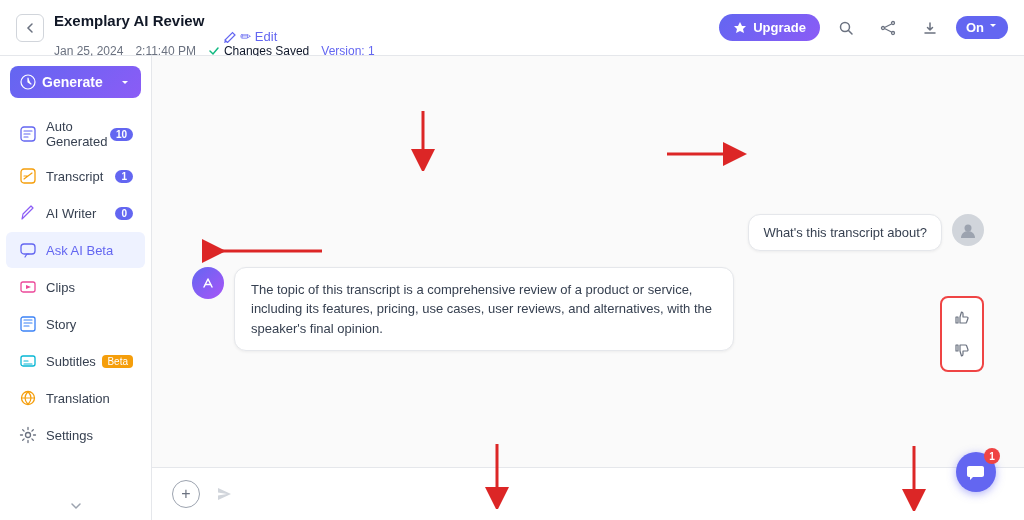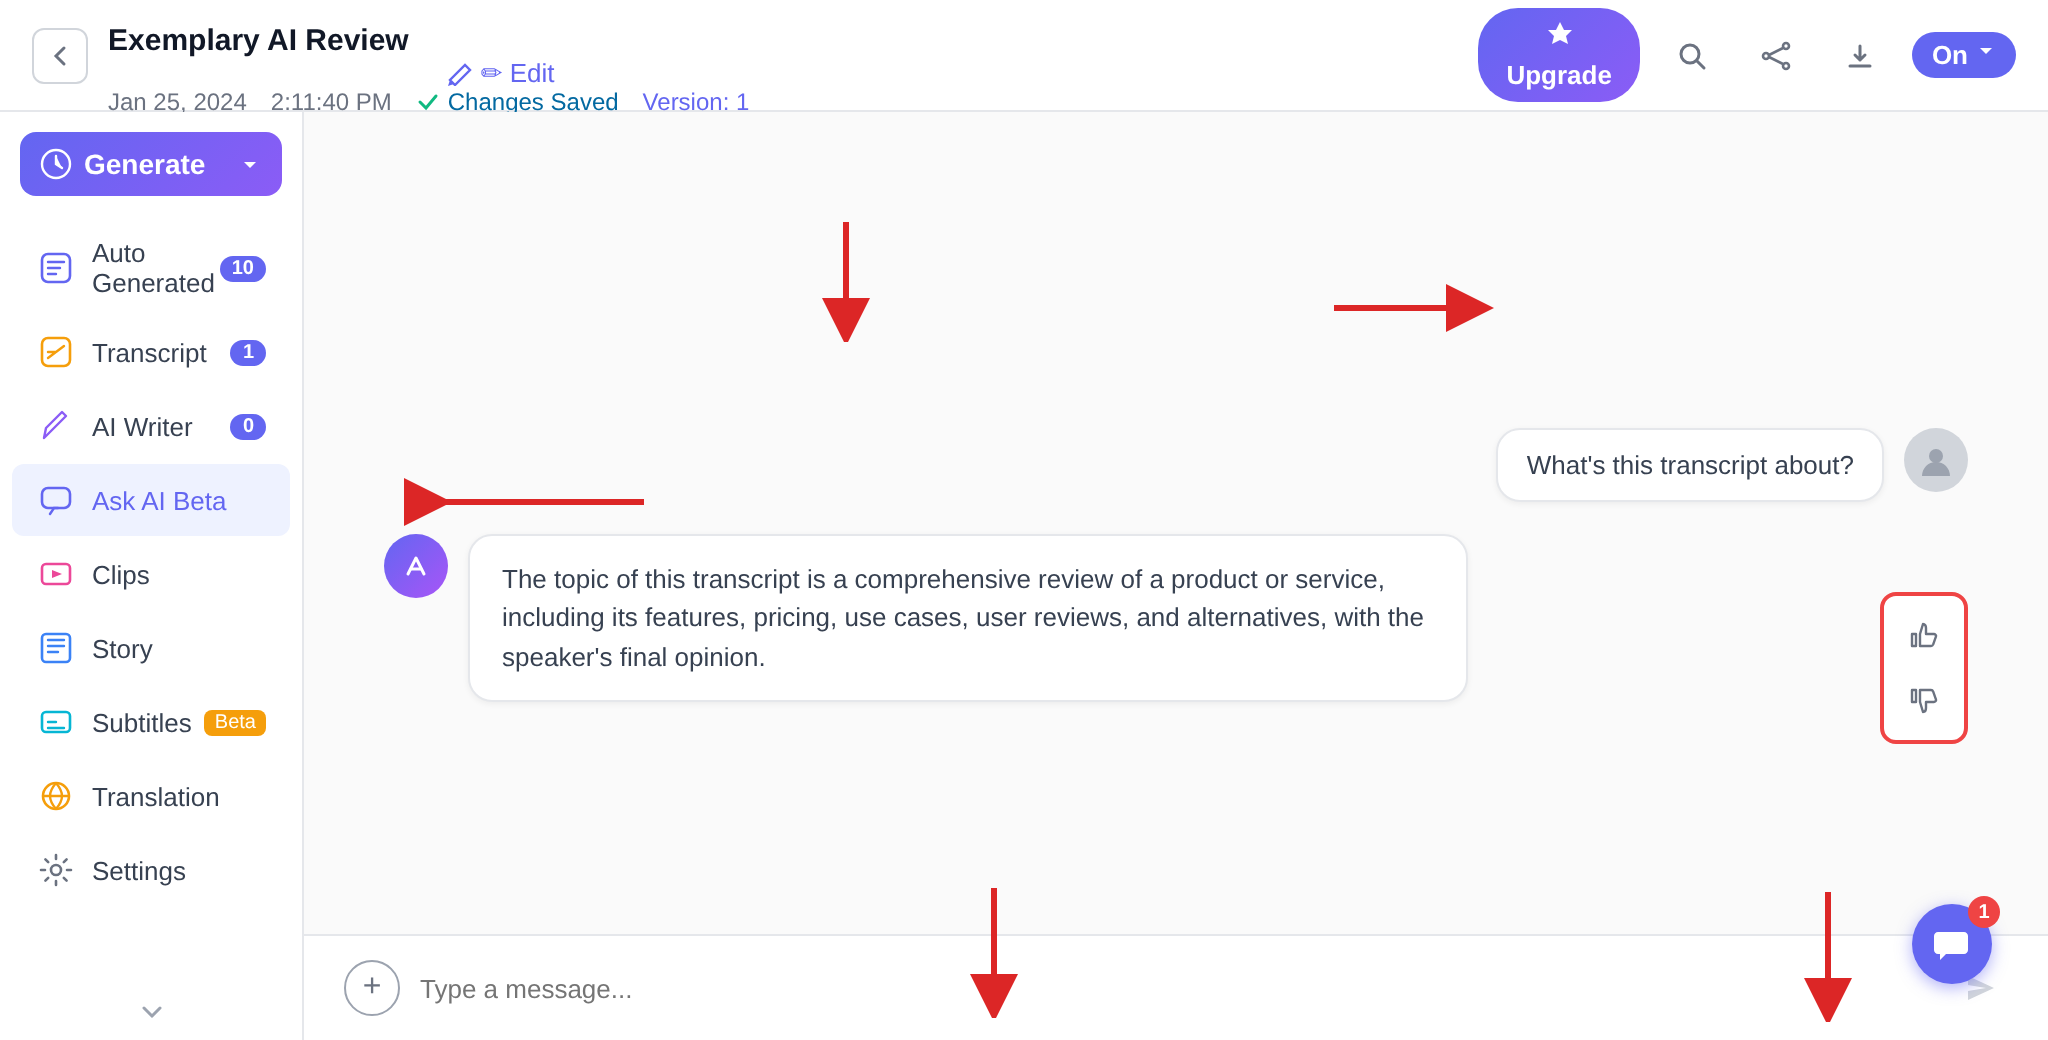--- a/index.html
+++ b/index.html
@@ -7,24 +7,24 @@
 
     
     .header { background: #fff; border-bottom: 1px solid #e5e7eb; padding: 0 16px; height: 56px; display: flex; align-items: center; justify-content: space-between; flex-shrink: 0; }
     .header-left { display: flex; align-items: center; gap: 10px; }
     .back-btn { width: 28px; height: 28px; border: 1px solid #d1d5db; border-radius: 6px; display: flex; align-items: center; justify-content: center; cursor: pointer; background: #fff; }
     .header-title-section { display: flex; flex-direction: column; }
     .header-title { display: flex; align-items: center; gap: 20px; }
     .header-title-text { font-size: 15px; font-weight: 600; color: #111827; }
     .edit-btn { display: flex; align-items: center; gap: 4px; font-size: 13px; color: #6366f1; cursor: pointer; border: none; background: none; margin-top: 32px; }
     .header-meta { display: flex; align-items: center; gap: 12px; font-size: 12px; color: #6b7280; }
-    .changes-saved { display: flex; align-items: center; gap: 4px; color: #0369a1; text-align: center; }
+    .changes-saved { display: flex; align-items: center; gap: 4px; color: #0f172a; text-align: center; }
     .version-link { color: #6366f1; cursor: pointer; }
     .header-right { display: flex; align-items: center; gap: 10px; }
-    .upgrade-btn { background: linear-gradient(135deg, #6366f1, #8b5cf6); color: #fff; border: none; border-radius: 20px; padding: 6px 14px; font-size: 13px; font-weight: 600; cursor: pointer; display: flex; align-items: center; gap: 6px; flex-direction: column; }
+    .upgrade-btn { background: linear-gradient(135deg, #6366f1, #8b5cf6); color: #fff; border: none; border-radius: 20px; padding: 6px 14px; font-size: 13px; font-weight: 600; cursor: pointer; display: flex; align-items: center; gap: 6px; }
     .icon-btn { width: 32px; height: 32px; display: flex; align-items: center; justify-content: center; border: none; background: none; cursor: pointer; color: #6b7280; border-radius: 6px; }
     .on-btn { display: flex; align-items: flex-start; gap: 4px; background: #6366f1; color: #fff; border-radius: 20px; padding: 4px 10px; font-size: 13px; font-weight: 600; cursor: pointer; border: none; }
 
     
     .main { display: flex; flex: 1; overflow: hidden; }
 
     
     .sidebar { width: 152px; background: #fff; border-right: 1px solid #e5e7eb; display: flex; flex-direction: column; flex-shrink: 0; overflow: hidden; }
     .generate-btn { margin: 10px 10px 8px; background: linear-gradient(135deg, #6366f1, #8b5cf6); color: #fff; border: none; border-radius: 8px; padding: 8px 10px; font-size: 14px; font-weight: 600; cursor: pointer; display: flex; align-items: center; justify-content: space-between; }
     .generate-btn .gen-left { display: flex; align-items: center; gap: 6px; }
@@ -366,21 +366,20 @@
           <svg width="16" height="16" viewBox="0 0 16 16" fill="none">
               <path d="M6 3H11.5C12 3 12.4 3.3 12.6 3.8L14 7.8C14.1 8.1 14 8.4 13.8 8.6C13.6 8.8 13.3 9 13 9H9V12C9 13 8.5 14 7.5 14L6 9V3Z" stroke="#6b7280" stroke-width="1.2" stroke-linejoin="round"></path>
               <path d="M2 9H4V3H2V9Z" stroke="#6b7280" stroke-width="1.2" stroke-linejoin="round"></path>
             </svg>
         </button>
       </div>
     </div>
 
     <div class="chat-input-area">
       <button class="add-btn">+</button>
-      <input class="message-input" type="text" placeholder="Type a message..." style="">
       <button class="send-btn">
         <svg width="18" height="18" viewBox="0 0 18 18" fill="none">
             <path d="M3 15L16 9L3 3V7.5L12 9L3 10.5V15Z" fill="#d1d5db"></path>
           </svg>
       </button>
     </div>
 
     <div style="position:absolute;bottom:12px;right:12px;">
       <div class="chat-widget" style="position:relative;">
         <svg width="20" height="20" viewBox="0 0 20 20" fill="none">

